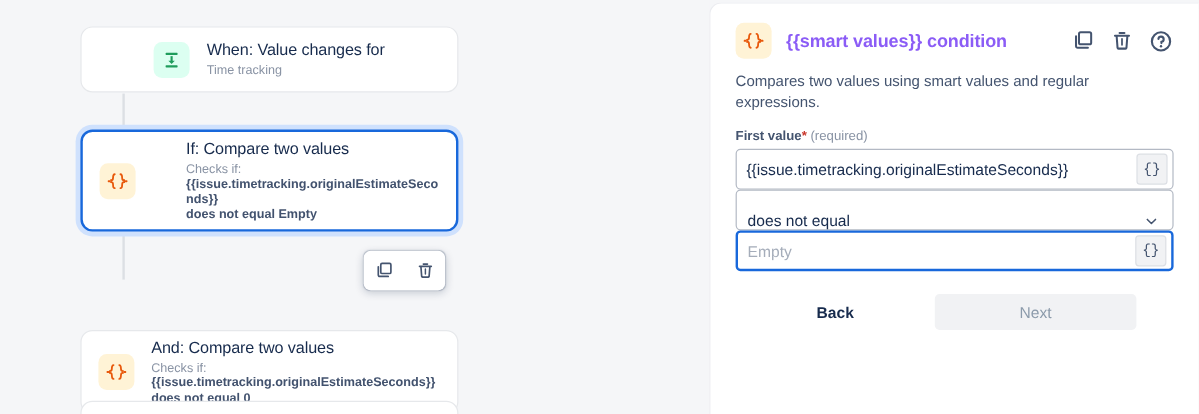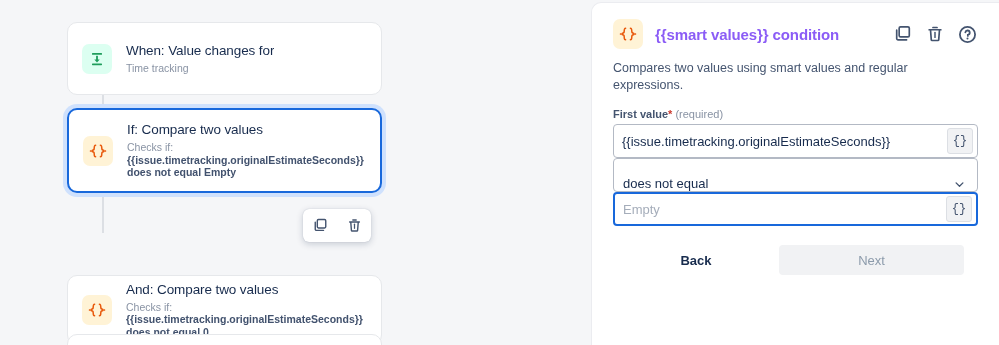--- a/index.html
+++ b/index.html
@@ -234,21 +234,21 @@
     align-items: center;
     justify-content: center;
     font-size: 13px;
     font-weight: bold;
     color: #172b4d;
     border-radius: 4px;
     background: transparent;
     cursor: pointer;
   }
   .btn-next {
-    width: 185px;
+    width: 168px;
     height: 30px;
     display: flex;
     align-items: center;
     justify-content: center;
     font-size: 13px;
     color: #8c9bab;
     border-radius: 4px;
     background: #f1f2f4;
     cursor: default;
   }
@@ -257,36 +257,36 @@
 <body>
 
 <div id="app">
 
   <div id="canvas">
 
     <div class="connector" style="top:78px;height:30px;"></div>
     <div class="connector" style="top:193px;height:40px;"></div>
     <div class="connector" style="top:302px;height:32px;"></div>
 
-    <div class="rule-card" style="top:22px;height:73px;">
+    <div class="rule-card" style="top:22px;height:55px;justify-content:center;">
       <div class="card-icon icon-green">
         <svg width="16" height="16" viewBox="0 0 16 16" fill="none">
           <rect x="3" y="2" width="10" height="1.8" rx="0.6" fill="#1f9d5c"></rect>
           <rect x="3" y="12.4" width="10" height="1.8" rx="0.6" fill="#1f9d5c"></rect>
           <rect x="7.1" y="4.8" width="1.8" height="5" fill="#1f9d5c"></rect>
           <path d="M5.3 8.6 L8 11.4 L10.7 8.6 Z" fill="#1f9d5c"></path>
         </svg>
       </div>
       <div class="card-text">
         <div class="card-title">When: Value changes for</div>
         <div class="card-sub">Time tracking</div>
       </div>
     </div>
 
-    <div class="rule-card selected" style="top:108px;height:85px;">
+    <div class="rule-card selected" style="top:108px;height:85px;gap:28px;">
       <div class="card-icon icon-yellow">
         <svg width="18" height="16" viewBox="0 0 18 16" fill="none">
           <path d="M6.6 2.2 C5.2 2.2 5.2 4.2 5.2 5.3 C5.2 6.6 4.4 7.2 3.6 7.2 L3.6 8.8 C4.4 8.8 5.2 9.4 5.2 10.7 C5.2 11.8 5.2 13.8 6.6 13.8" stroke="#e8590c" stroke-width="1.5" stroke-linecap="round" fill="none"></path>
           <path d="M11.4 2.2 C12.8 2.2 12.8 4.2 12.8 5.3 C12.8 6.6 13.6 7.2 14.4 7.2 L14.4 8.8 C13.6 8.8 12.8 9.4 12.8 10.7 C12.8 11.8 12.8 13.8 11.4 13.8" stroke="#e8590c" stroke-width="1.5" stroke-linecap="round" fill="none"></path>
           <rect x="0.8" y="7.2" width="2.2" height="1.6" rx="0.5" fill="#e8590c"></rect>
           <rect x="15" y="7.2" width="2.2" height="1.6" rx="0.5" fill="#e8590c"></rect>
         </svg>
       </div>
       <div class="card-text">
         <div class="card-title">If: Compare two values</div>

